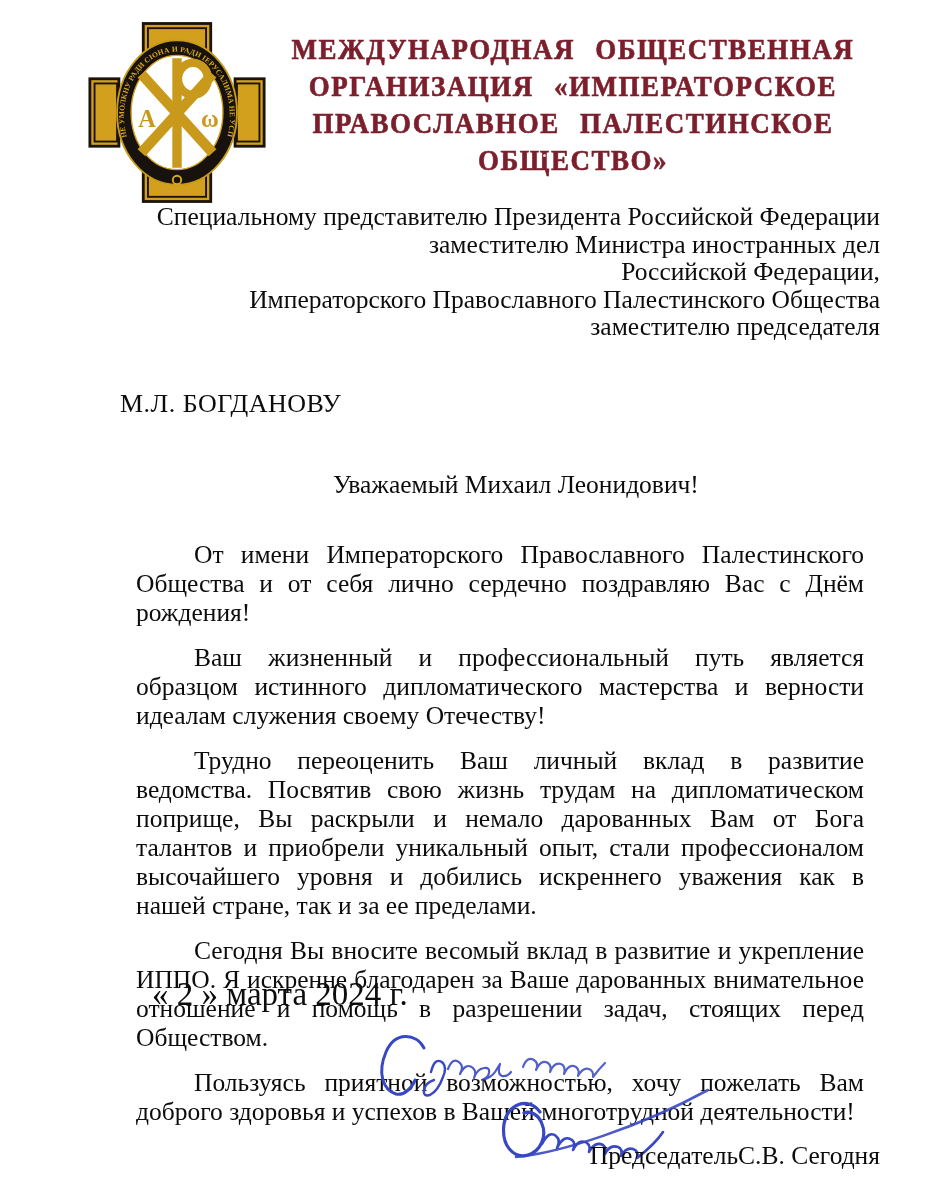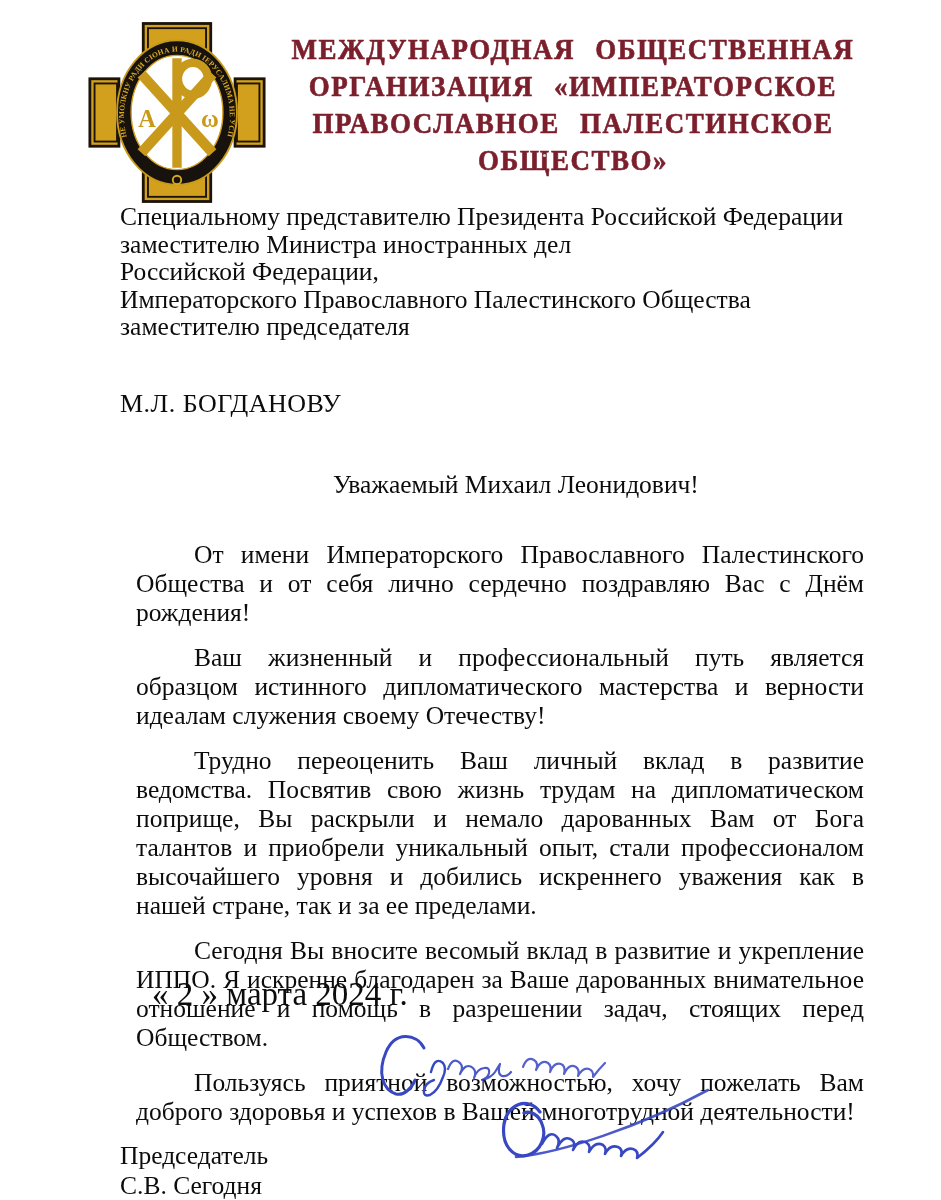--- a/index.html
+++ b/index.html
@@ -20,21 +20,21 @@
     font-size:27px;line-height:35px;
     letter-spacing:1.5px;word-spacing:12px;
     color:#7b1f2c;
     transform:scaleY(1.06);
     transform-origin:top center;
     -webkit-text-stroke:0.6px #7b1f2c;
   }
   
   .addressee{
     position:absolute;left:120px;top:203px;width:760px;
-    text-align:left;
+    text-align:right;
     font-size:25.5px;line-height:27.5px;
   }
   .recipient-name{
     position:absolute;left:120px;top:389px;width:760px;
     text-align:left;
     font-size:26px;letter-spacing:0.5px;
   }
   .salutation{
     position:absolute;left:136px;top:470px;width:760px;
     text-align:center;
@@ -52,21 +52,20 @@
     font-size:33px;
     margin-left:32px;
   }
   
   .signature-wrap{position:absolute;left:368px;top:1020px;width:362px;height:152px;}
   
   .footer-row{
     position:absolute;left:120px;top:1141px;width:760px;
     display:flex;justify-content:flex-end;
     font-size:25.5px;
-    flex-direction:column;
   }
   .artifact-dot{
     position:absolute;left:543px;top:154px;width:3px;height:3px;
     background:#d9d9d9;border-radius:50%;
   }
 </style>
 </head>
 <body>
 
 <div class="page">

